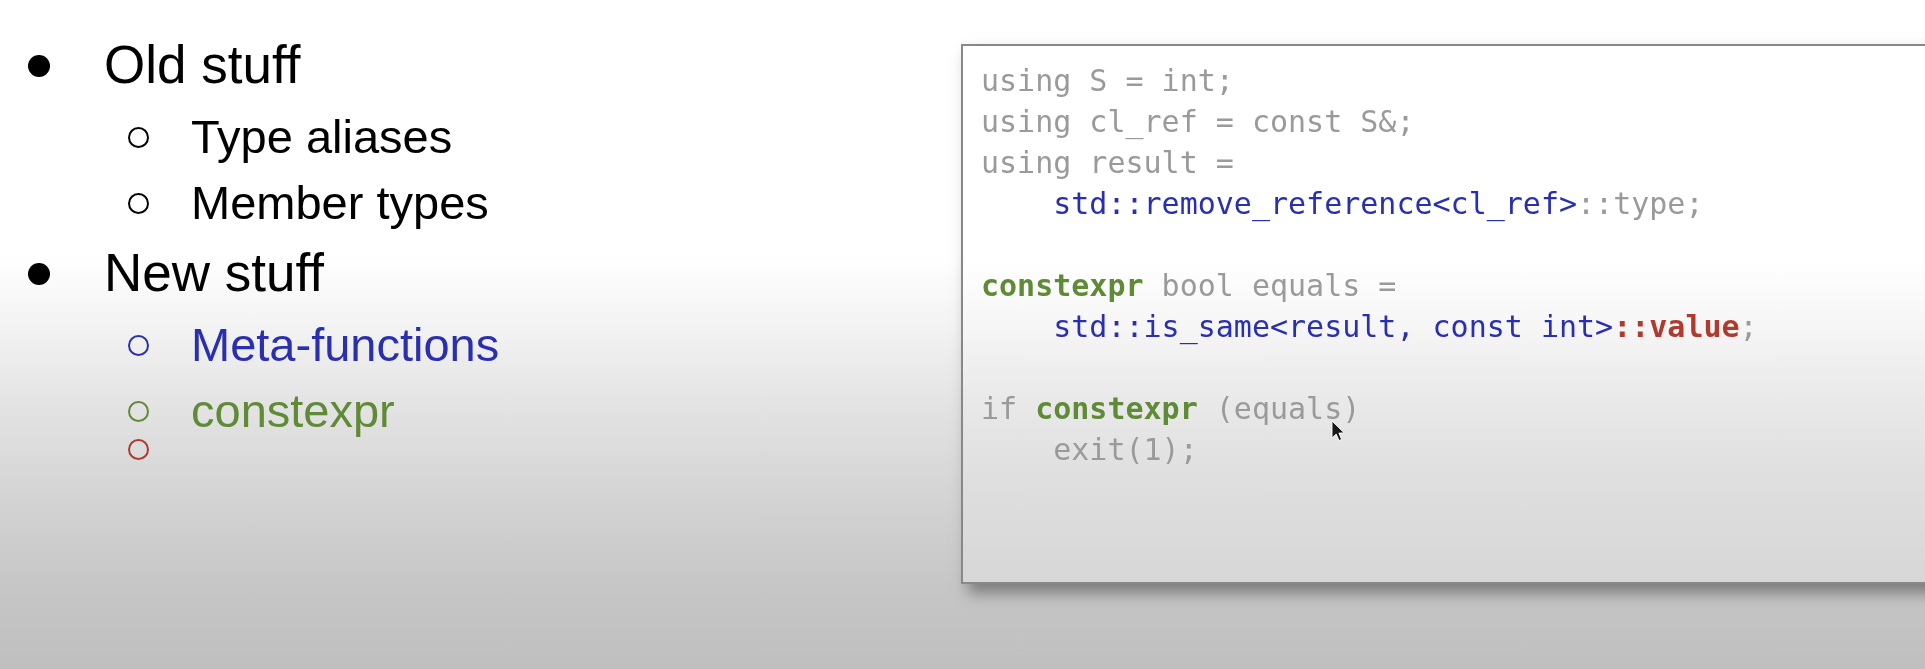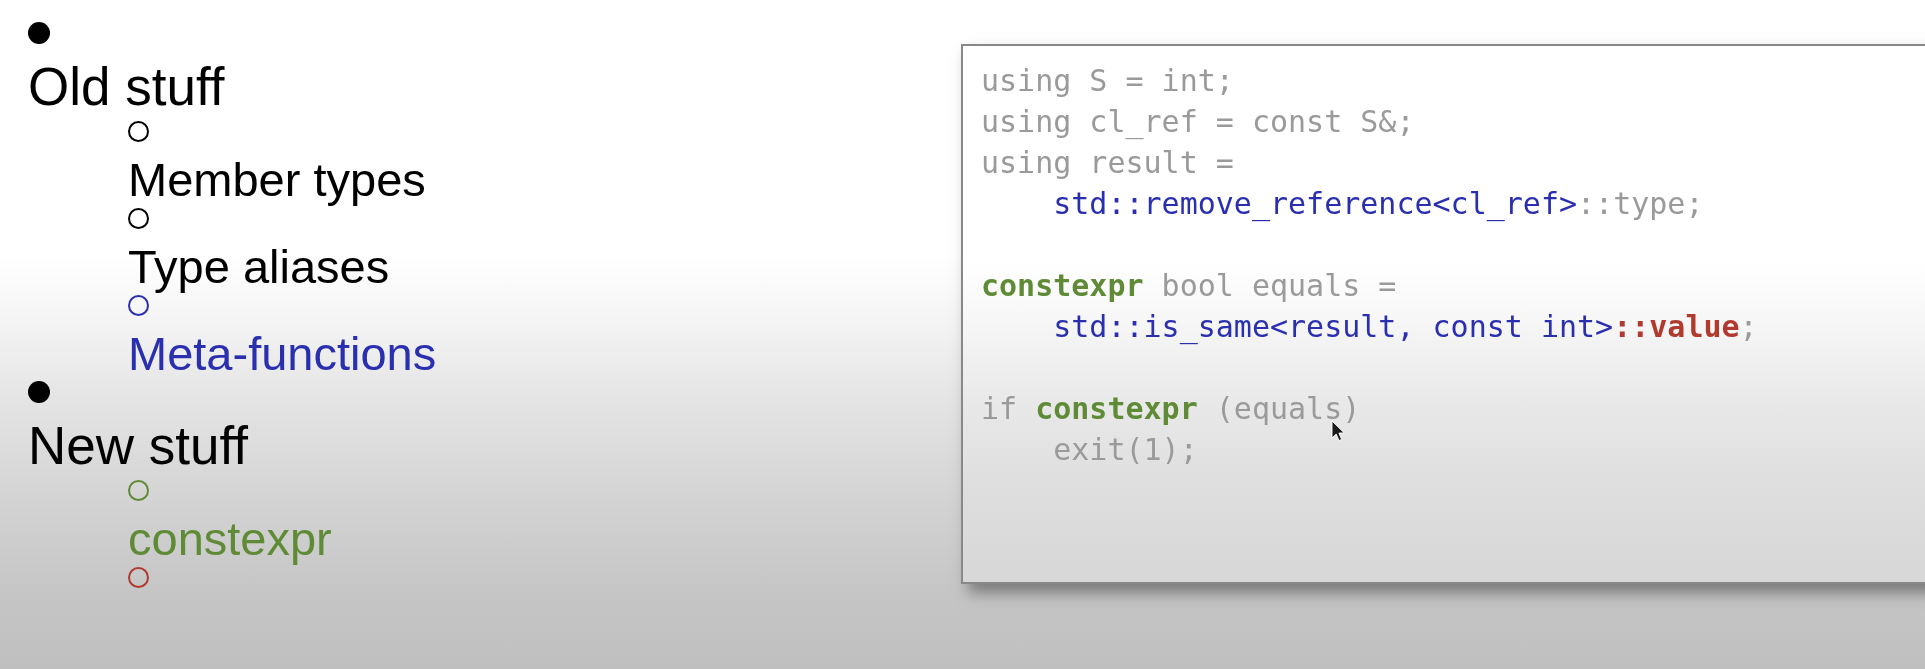--- a/index.html
+++ b/index.html
@@ -31,21 +31,20 @@
   #bullets {
     position: absolute;
     left: 0px;
     top: 28px;
     width: 880px;
   }
   .bullet-row {
     display: flex;
     align-items: baseline;
     white-space: nowrap;
-    flex-direction: column;
   }
   .bullet-row.lvl1 { padding-left: 28px; margin-bottom: 2px; }
   .bullet-row.lvl2 { padding-left: 128px; margin-bottom: 0px; }
 
   .marker {
     display: inline-block;
     flex: 0 0 auto;
     position: relative;
   }
   .marker.dot {
@@ -127,33 +126,33 @@
 
 <div id="slide">
 
   <div id="bullets">
       <div class="bullet-row lvl1">
         <span class="marker dot" style="color: rgb(0, 0, 0); background: rgb(0, 0, 0);"></span>
         <span class="bullet-text" style="color: rgb(0, 0, 0);">Old stuff</span>
       </div>
       <div class="bullet-row lvl2">
         <span class="marker circle" style="color: rgb(0, 0, 0);"></span>
-        <span class="bullet-text" style="color: rgb(0, 0, 0);">Member types</span>
+        <span class="bullet-text" style="color: rgb(0, 0, 0);">Type aliases</span>
       </div>
       <div class="bullet-row lvl2">
         <span class="marker circle" style="color: rgb(0, 0, 0);"></span>
-        <span class="bullet-text" style="color: rgb(0, 0, 0);">Type aliases</span>
+        <span class="bullet-text" style="color: rgb(0, 0, 0);">Member types</span>
+      </div>
+      <div class="bullet-row lvl1">
+        <span class="marker dot" style="color: rgb(0, 0, 0); background: rgb(0, 0, 0);"></span>
+        <span class="bullet-text" style="color: rgb(0, 0, 0);">New stuff</span>
       </div>
       <div class="bullet-row lvl2">
         <span class="marker circle" style="color: rgb(42, 47, 176);"></span>
         <span class="bullet-text" style="color: rgb(42, 47, 176);">Meta-functions</span>
-      </div>
-      <div class="bullet-row lvl1">
-        <span class="marker dot" style="color: rgb(0, 0, 0); background: rgb(0, 0, 0);"></span>
-        <span class="bullet-text" style="color: rgb(0, 0, 0);">New stuff</span>
       </div>
       <div class="bullet-row lvl2">
         <span class="marker circle" style="color: rgb(95, 139, 54);"></span>
         <span class="bullet-text" style="color: rgb(95, 139, 54);">constexpr</span>
       </div>
       <div class="bullet-row lvl2">
         <span class="marker circle" style="color: rgb(176, 58, 46);"></span>
       </div>
     </div>
 

